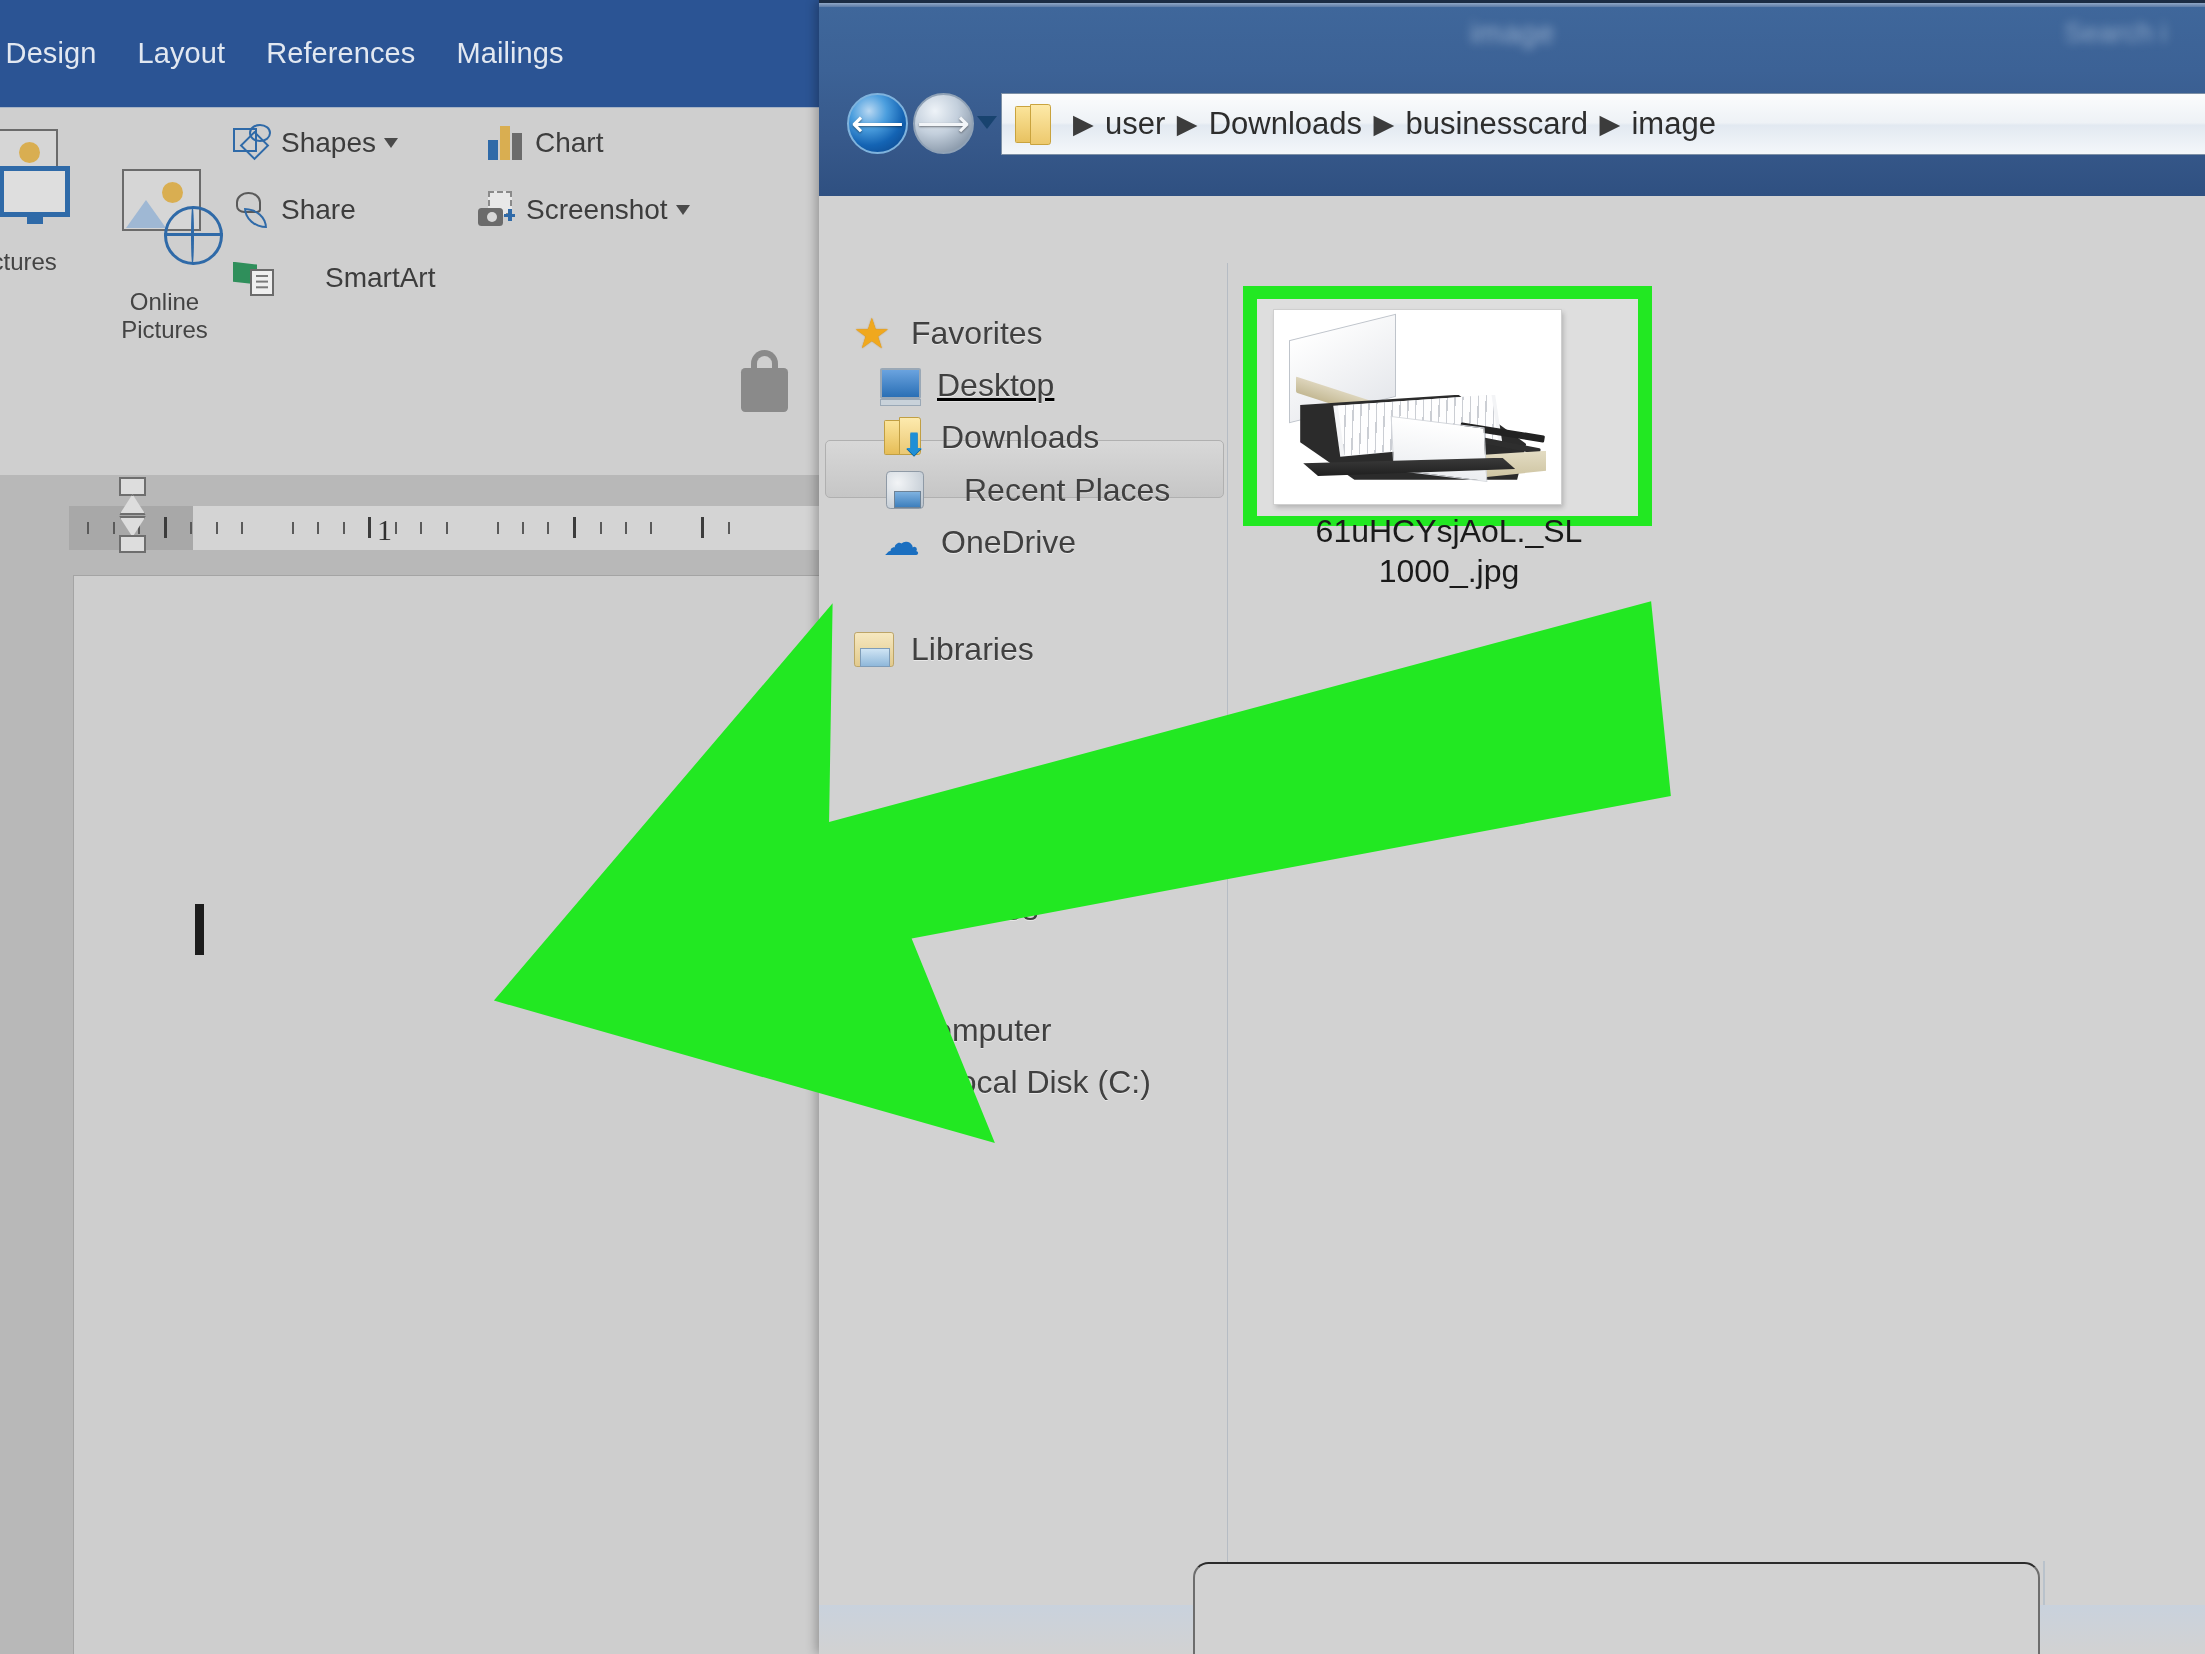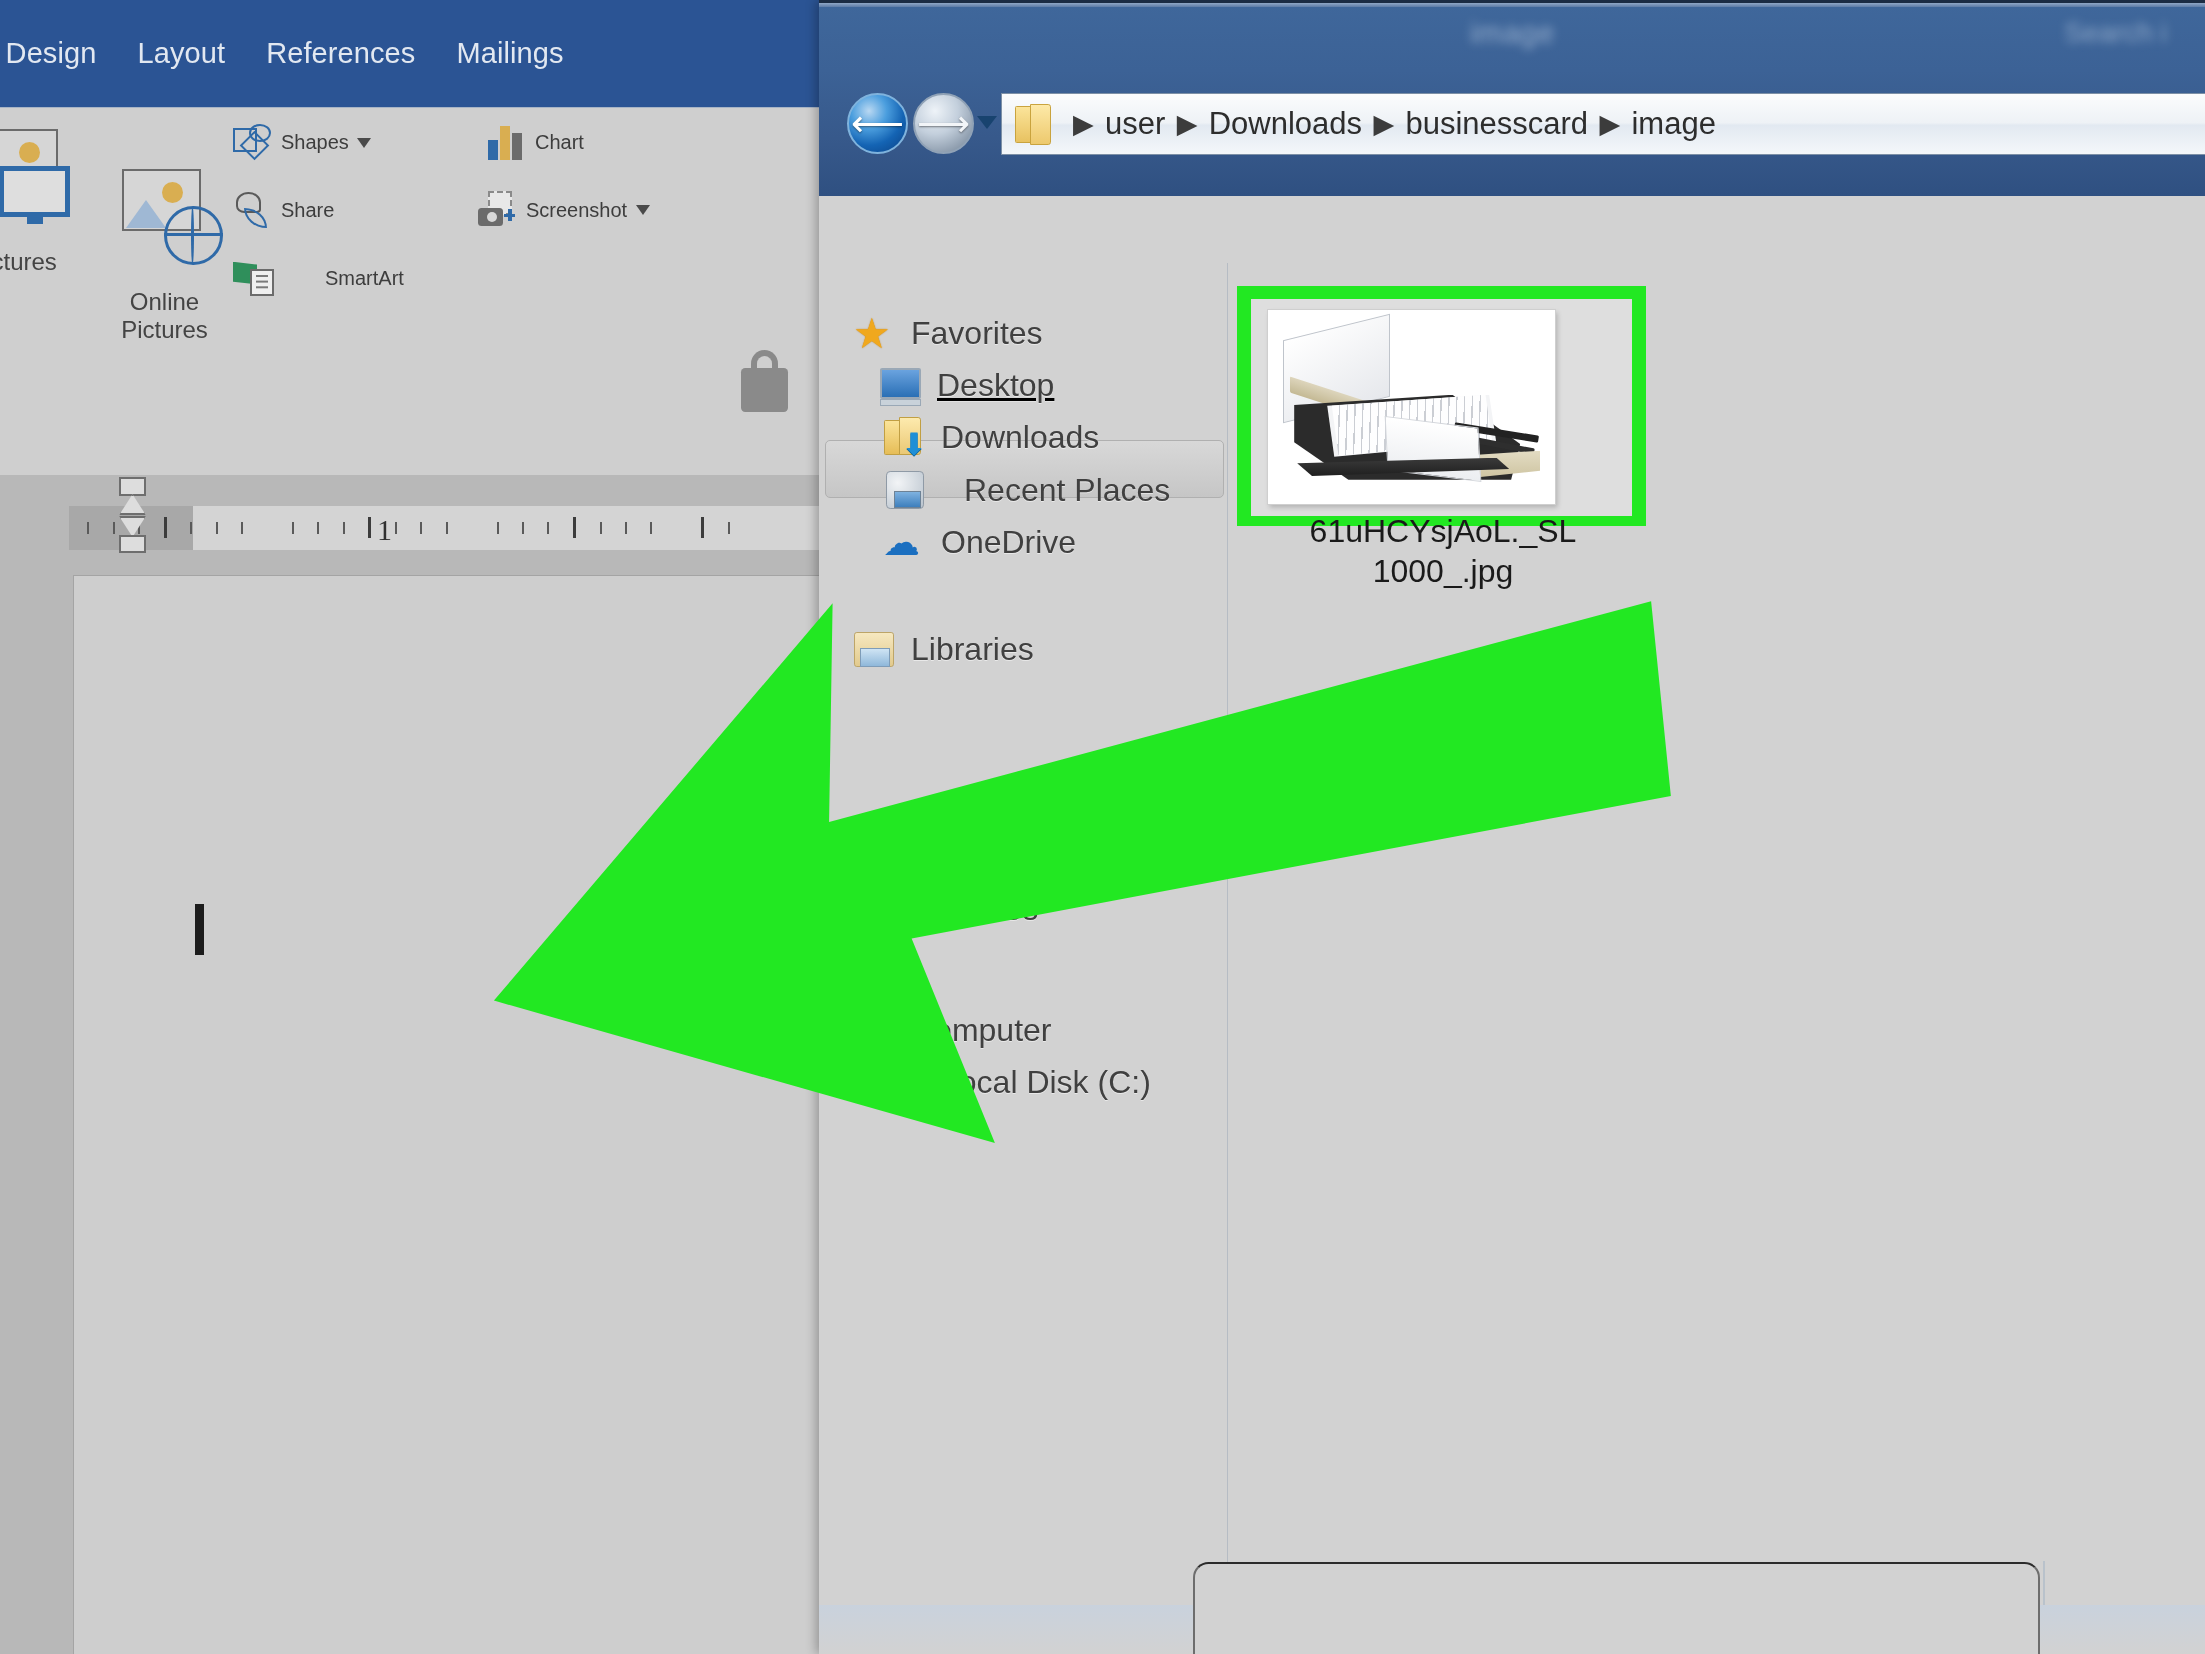--- a/index.html
+++ b/index.html
@@ -38,21 +38,21 @@
   .pic-icon{position:relative;width:85px;height:78px;}
   .pic-frame{position:absolute;left:0;top:0;width:79px;height:62px;border:2.8px solid #6b6b6b;background:#d6d6d6;box-sizing:border-box;}
   .pic-sun{position:absolute;left:40px;top:12.7px;width:21px;height:21px;border-radius:50%;background:#d9ae51;}
   .pic-mount{position:absolute;left:4.2px;top:31px;width:0;height:0;border-left:20px solid transparent;border-right:20px solid transparent;border-bottom:28px solid #9fb8d4;}
   .pic-monitor{position:absolute;left:20px;top:37px;width:71px;height:51px;border:5.6px solid #2f6aa8;background:#dedede;box-sizing:border-box;}
   .pic-stand{position:absolute;left:48px;top:88px;width:15.5px;height:7px;background:#2f6aa8;}
   .pic-globe{position:absolute;left:42px;top:37px;width:59px;height:59px;border:3.5px solid #2f6aa8;border-radius:50%;box-sizing:border-box;background:transparent;}
   .pic-globe:before{content:"";position:absolute;left:-3.5px;top:24px;width:59px;height:0;border-top:3.5px solid #2f6aa8;}
   .pic-globe:after{content:"";position:absolute;left:24px;top:-3.5px;width:0;height:59px;border-left:3.5px solid #2f6aa8;border-radius:50%;}
 
-  .small-cmd{position:absolute;display:flex;align-items:center;color:#3d3d3d;font-size:20px;white-space:nowrap;}
+  .small-cmd{position:absolute;display:flex;align-items:center;color:#3d3d3d;font-size:28px;white-space:nowrap;}
   .small-cmd .ico{width:41px;height:38px;margin-right:7px;position:relative;flex:none;}
   .caret{display:inline-block;margin-left:8.5px;border-left:7.8px solid transparent;border-right:7.8px solid transparent;border-top:10px solid #4a4a4a;}
 
   
   .ic-shapes .sq{position:absolute;left:0;top:4.2px;width:24px;height:24px;border:2.8px solid #2f6aa8;box-sizing:border-box;}
   .ic-shapes .cir{position:absolute;left:15.5px;top:0px;width:22.6px;height:18.3px;border:2.8px solid #2f6aa8;border-radius:50%;box-sizing:border-box;}
   .ic-shapes .dia{position:absolute;left:11.3px;top:11.3px;width:21px;height:21px;border:2.8px solid #2f6aa8;box-sizing:border-box;transform:rotate(45deg);}
 
   
   .ic-icons .bird{position:absolute;left:2.8px;top:1.4px;width:25.4px;height:21px;border:2.8px solid #5a5a5a;border-radius:60% 60% 20% 40%;box-sizing:border-box;}
@@ -180,21 +180,21 @@
   .ico-pictures{position:absolute;left:1.4px;top:2.8px;width:38px;height:34px;background:linear-gradient(180deg,#eef4fa,#bcd6ec);border:2.1px solid #6f96bd;box-sizing:border-box;border-radius:2.1px;}
   .ico-videos{position:absolute;left:1.4px;top:1.4px;width:35px;height:37px;background:linear-gradient(180deg,#4f7fb5,#22456f);border:2.1px solid #6e8aa8;box-sizing:border-box;border-radius:2.1px;}
   .ico-videos:after{content:"";position:absolute;left:-2.1px;top:2.8px;width:35px;height:5.6px;background:repeating-linear-gradient(90deg,#dfe6ee 0 3.5px,transparent 3.5px 7.8px);box-shadow:0 21px 0 repeat;}
   .ico-computer{position:absolute;left:1.4px;top:1.4px;width:40px;height:30px;background:linear-gradient(160deg,#7fb6e8,#1f5fa2);border:2.1px solid #9aa8b6;box-sizing:border-box;border-radius:2.1px;}
   .ico-computer:after{content:"";position:absolute;left:-2.1px;top:27.5px;width:40px;height:8.5px;background:linear-gradient(180deg,#dfe4e9,#b0b9c3);border:1.4px solid #9aa8b6;box-sizing:border-box;border-radius:0 0 2.8px 2.8px;}
   .ico-disk{position:absolute;left:1.4px;top:5.6px;width:40px;height:28px;background:linear-gradient(180deg,#f2f4f6,#c2c9d1);border:1.4px solid #96a0ab;border-radius:4.2px;box-sizing:border-box;}
   .ico-disk:after{content:"";position:absolute;left:2.8px;top:1.4px;width:14px;height:12.7px;background:
      linear-gradient(135deg,#e24b3a 0 50%,#2f7fd0 50% 100%);border-radius:1.4px;}
 
   
-  #file-tile{position:absolute;left:9px;top:23px;width:485px;height:240px;}
+  #file-tile{position:absolute;left:15px;top:23px;width:485px;height:240px;}
   #tile-green{position:absolute;left:0;top:0;width:409px;height:240px;background:#22e822;}
   #tile-inner{position:absolute;left:14px;top:12.7px;width:381px;height:217px;background:#dedede;}
   #thumb-box{position:absolute;left:15.5px;top:10px;width:289px;height:196px;background:#fff;border:1.4px solid #cfcfcf;box-sizing:border-box;box-shadow:2.1px 2.8px 5px rgba(0,0,0,.2);overflow:hidden;}
   #cardbox{position:absolute;left:12.7px;top:17px;width:263px;height:161px;}
   .cb-lid{position:absolute;left:2.8px;top:0px;width:107px;height:83px;background:linear-gradient(160deg,#ffffff,#e6e8ec);border:1.4px solid #bfc4cb;box-sizing:border-box;transform:skewY(-14deg);}
   .cb-lidrim{position:absolute;left:10px;top:69px;width:120px;height:15.5px;background:linear-gradient(180deg,#ddd5bc,#c4b994);transform:skewY(18deg);border-radius:1.4px;}
   .cb-body{position:absolute;left:14px;top:68px;width:226px;height:85px;background:#2b2b2b;clip-path:polygon(0 12%,70% 0,100% 58%,96% 100%,24% 100%,0 56%);}
   .cb-tray{position:absolute;left:40px;top:68px;width:176px;height:62px;background:#f3f4f6;clip-path:polygon(4% 18%,96% 0,100% 76%,8% 100%);}
   .cb-cards{position:absolute;left:45px;top:68px;width:167px;height:61px;
      background:repeating-linear-gradient(92deg,#ffffff 0 6.4px,#c9ccd2 6.4px 7.8px);

